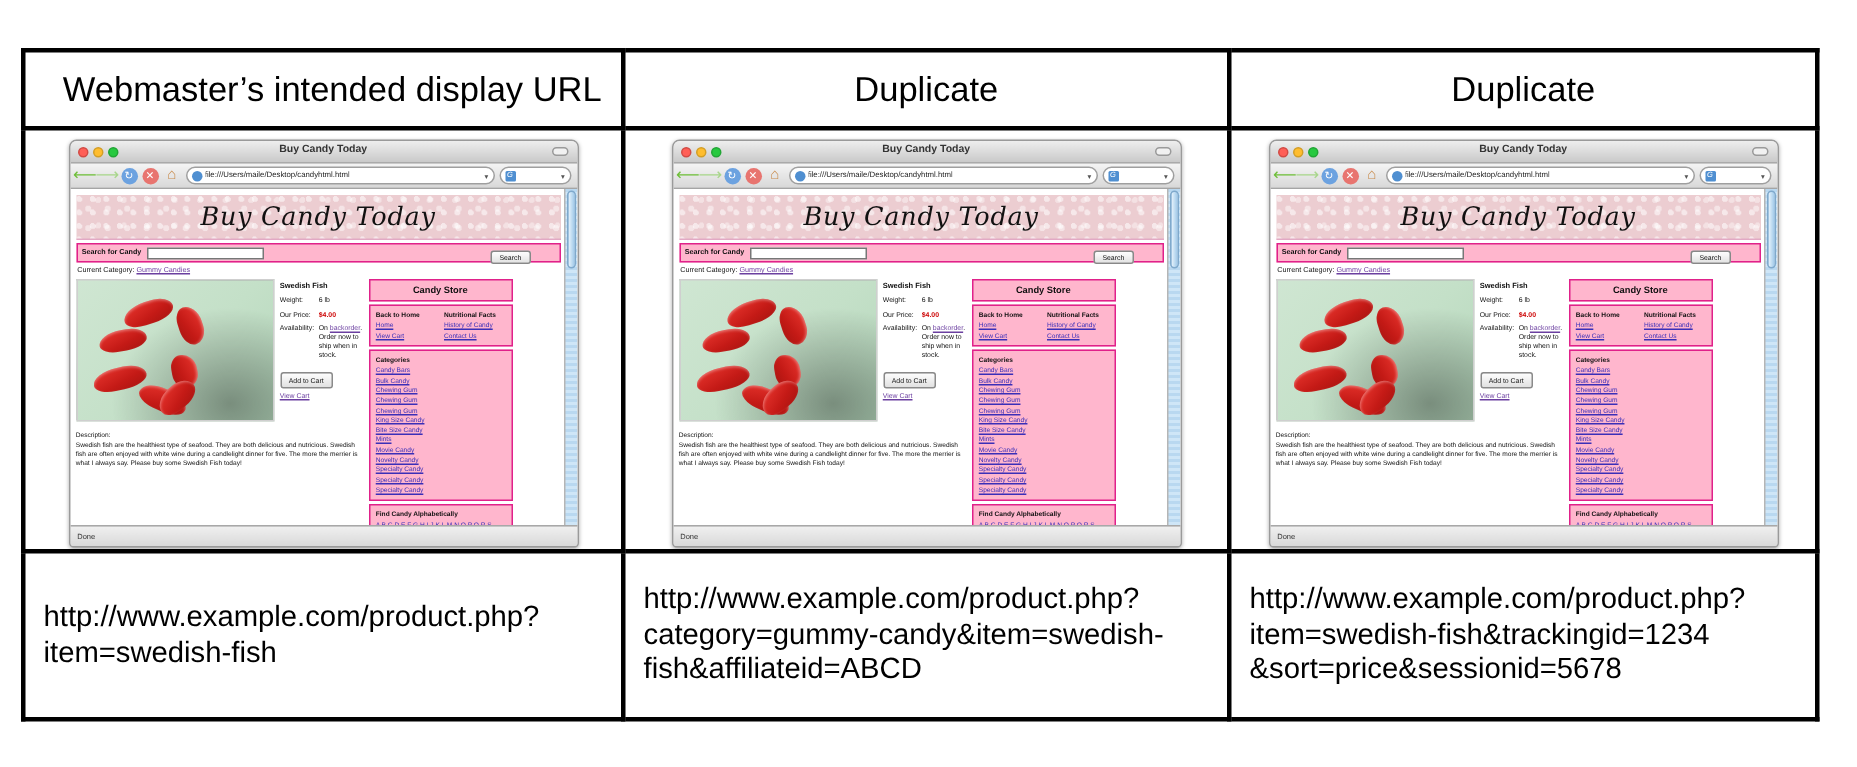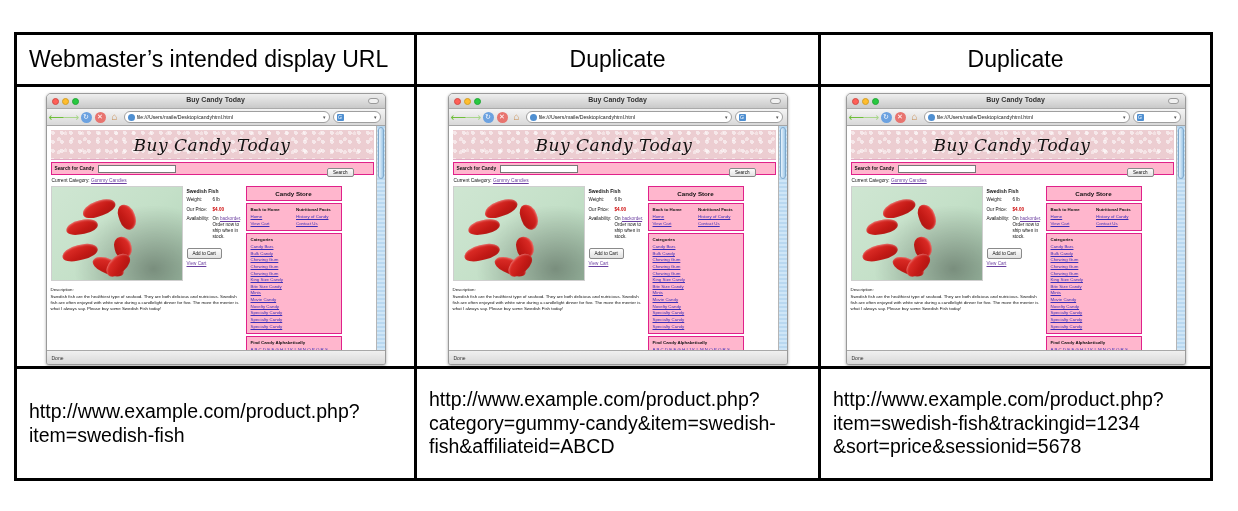--- a/index.html
+++ b/index.html
@@ -41,21 +41,21 @@
 
   .row-head td { height: 52px; vertical-align: middle; }
   .row-shot td { height: 282px; }
   .row-url  td { height: 112px; vertical-align: middle; }
 
   .head-cell {
     font-size: 23px;
     color: #000;
     line-height: 1.1;
   }
-  .head-left  { text-align: left;  padding-left: 12px; }
+  .head-left  { text-align: center;  padding-left: 12px; }
   .head-center{ text-align: center; }
 
   .url-cell {
     font-size: 19.5px;
     color: #000;
     line-height: 1.22;
     padding: 6px 8px 6px 12px;
     word-break: break-word;
     white-space: pre-line;
   }

